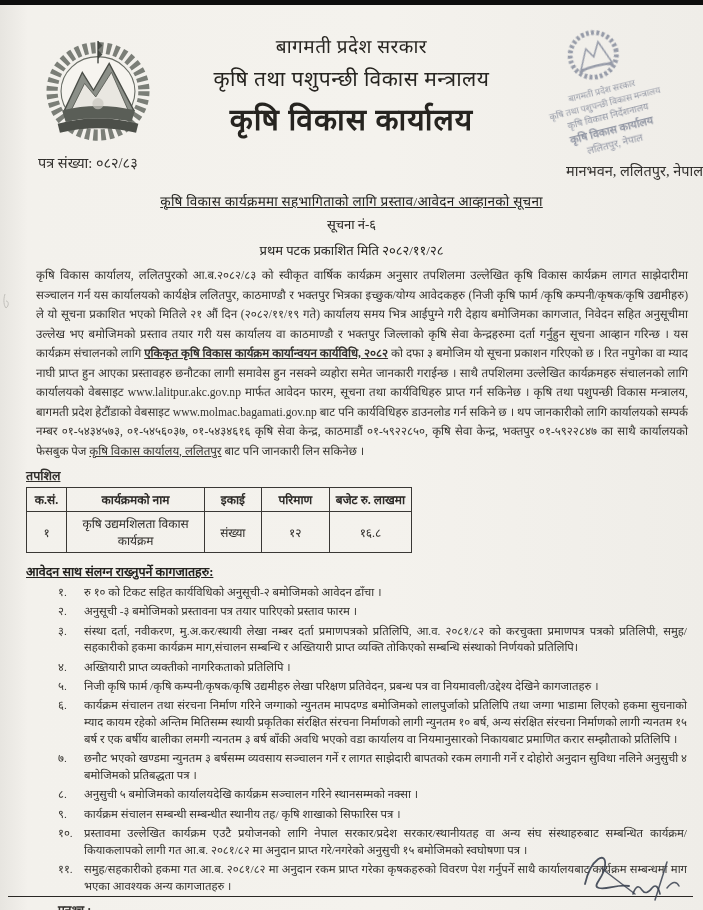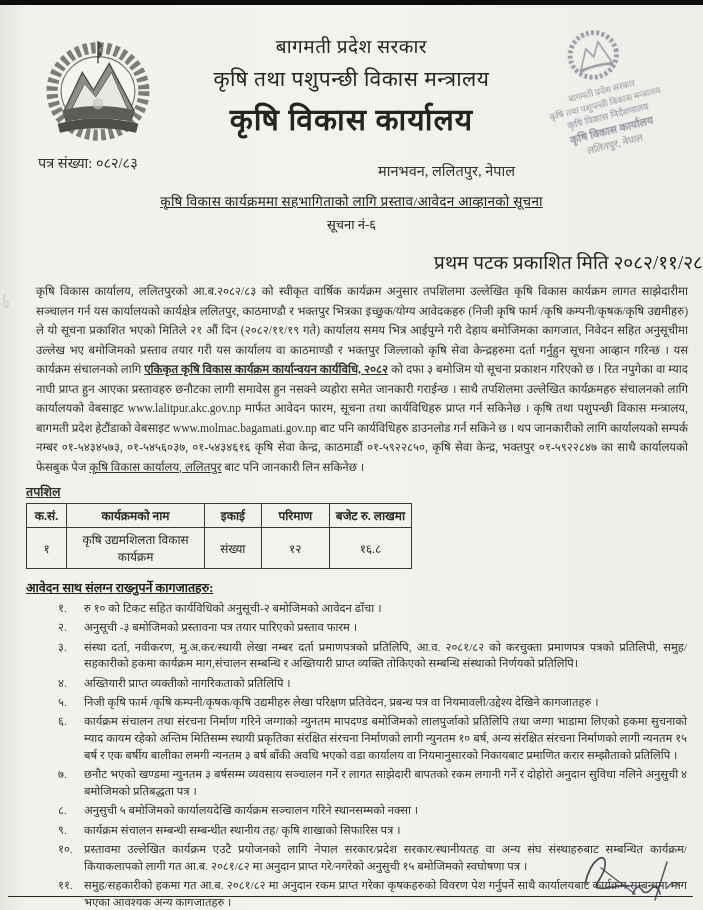--- a/index.html
+++ b/index.html
@@ -23,26 +23,26 @@
   }
   .stamp .s-logo{width:58px;height:52px;margin:0 auto;}
   .stamp .s1{font-size:9px;}
   .stamp .s2{font-size:9px;}
   .stamp .s3{font-size:9.5px;}
   .stamp .s4{font-size:11px;font-weight:bold;}
   .stamp .s5{font-size:10px;}
   
   .meta{position:relative;height:26px;margin-top:2px;padding-left:34px;}
   .letter-no{position:absolute;left:38px;top:0;font-size:14.5px;}
-  .address{position:absolute;left:0;right:0;top:8px;text-align:center;padding-left:190px;font-size:14.5px;}
+  .address{position:absolute;left:0;right:0;top:8px;text-align:right;padding-left:190px;font-size:14.5px;}
   
   .title-block{text-align:center;margin-top:14px;color:#23221f;}
   .notice-title{display:inline-block;font-size:13.5px;font-weight:normal;text-decoration:underline;letter-spacing:.3px;}
   .notice-number{font-size:13px;margin-top:5px;}
-  .notice-published{font-size:19px;margin-top:16px;text-align:right;}
+  .notice-published{font-size:13px;margin-top:8px;}
   
   .body-para{
     margin:7px 15px 0 36px;font-size:11.6px;line-height:19.5px;
     text-align:justify;color:#34322e;
   }
   .u{text-decoration:underline;font-weight:bold;margin-top:7px;}
   .u2{text-decoration:underline;}
   
   .tapasil{margin:6px 0 3px 26px;font-size:12.5px;font-weight:bold;text-decoration:underline;}
   table.details{border-collapse:collapse;margin-left:26px;width:386px;font-size:12px;color:#2c2a27;}

